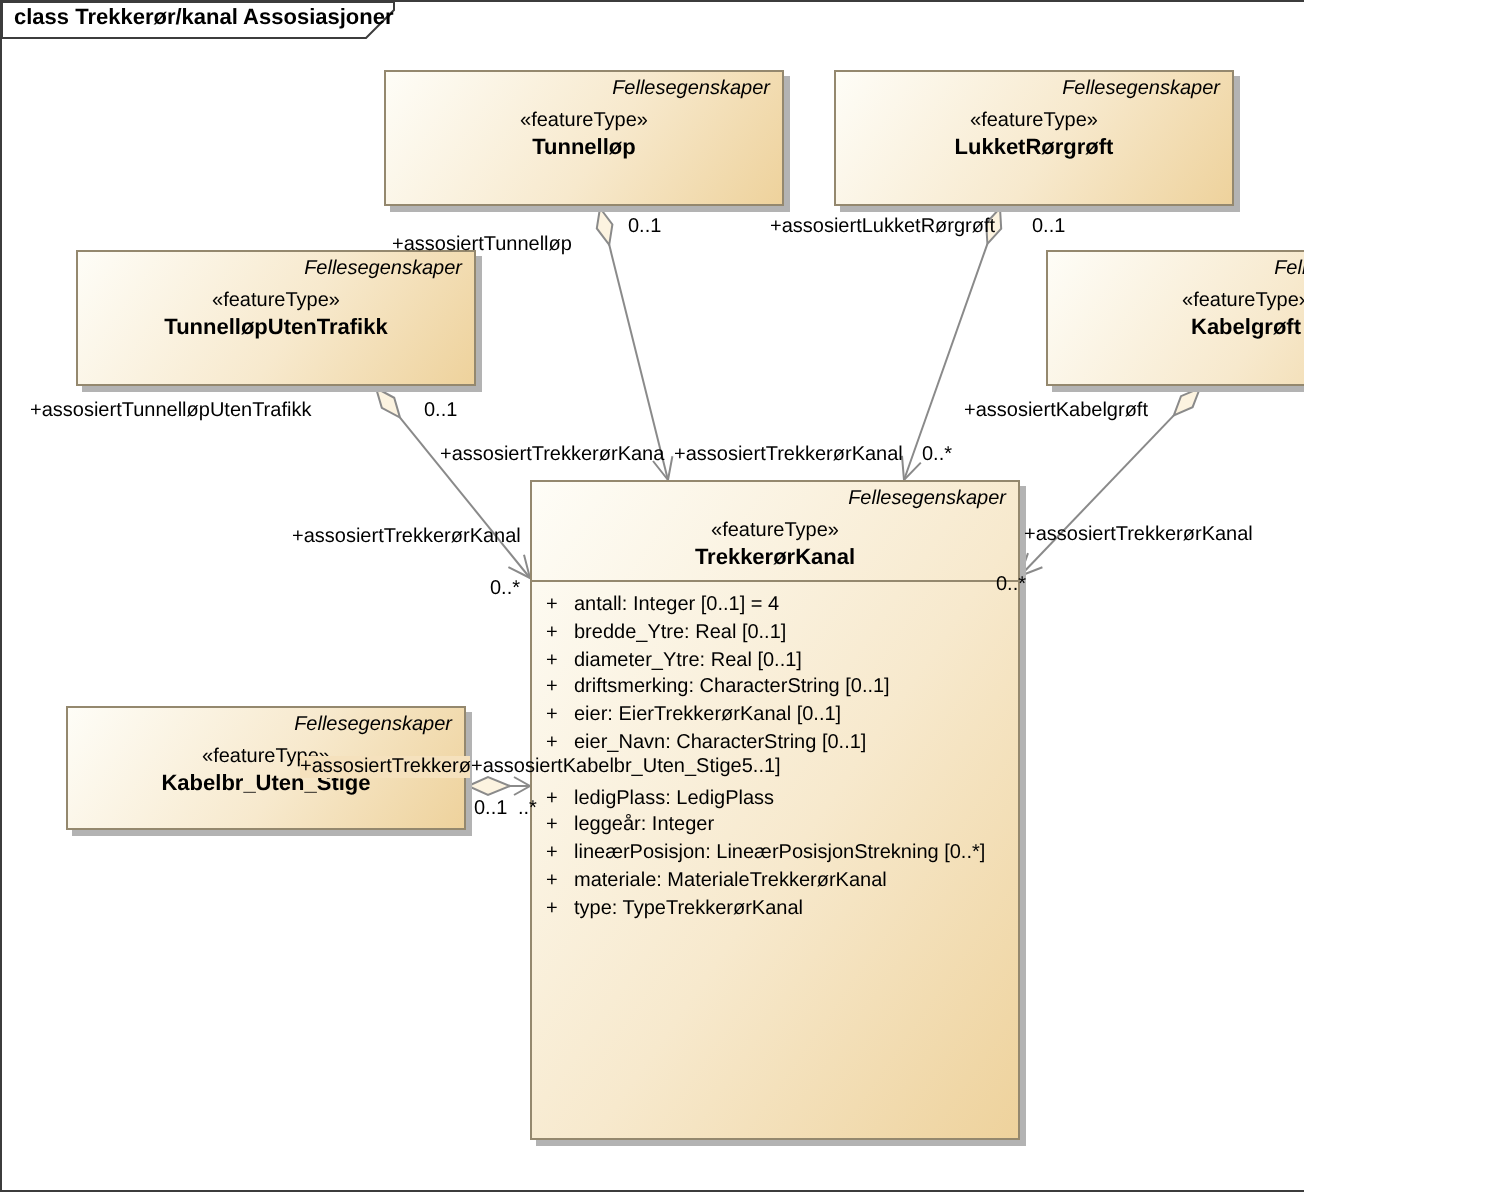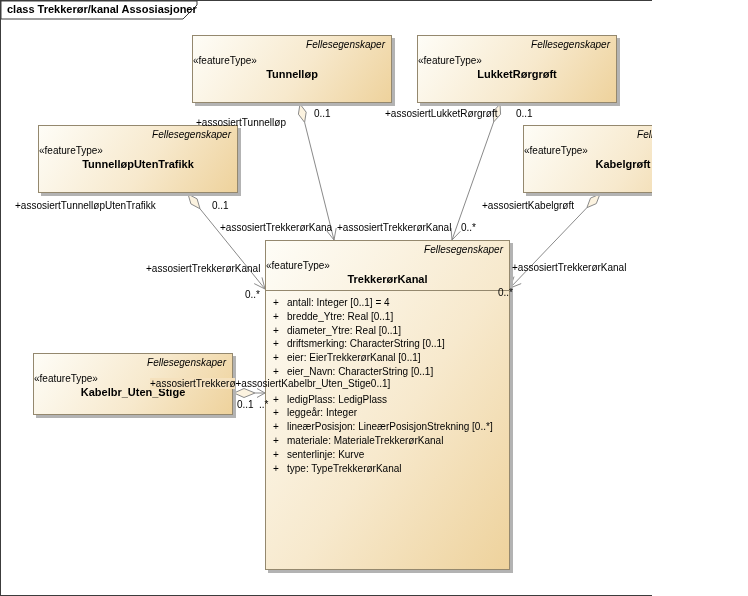--- a/index.html
+++ b/index.html
@@ -17,21 +17,21 @@
     position:absolute;left:7px;top:3px;z-index:4;
     font-size:11px;font-weight:bold;white-space:nowrap;
   }
   .uml-box{
     position:absolute;z-index:2;box-sizing:border-box;
     background:linear-gradient(125deg,#fefdf7 0%,#f7e9cd 55%,#eed29c 100%);
     border:1px solid var(--box-border,#94886e);
     box-shadow:3px 3px 0 var(--shadow,#b3b3b3);
   }
   .box-hdr{font-style:italic;font-size:10px;text-align:right;padding:3px 6px 0 0;white-space:nowrap;}
-  .box-st{font-size:10px;margin-top:5px;white-space:nowrap;}
+  .box-st{font-size:10px;text-align:center;margin-top:5px;white-space:nowrap;}
   .box-name{font-size:11px;font-weight:bold;text-align:center;margin-top:2px;white-space:nowrap;}
   .cmp-header{height:50px;box-sizing:border-box;border-bottom:1px solid var(--box-border,#94886e);}
   .attr-list{padding:5px 0 0 7px;}
   .attr-row{height:13.8px;font-size:10px;white-space:nowrap;line-height:13.8px;}
   .attr-vis{display:inline-block;width:14px;}
   .lbl{position:absolute;z-index:3;font-size:10px;white-space:nowrap;color:#000;}
   .lbl-cover{background:#f5e1bd;text-align:right;}
 </style>
 </head>
 <body>
@@ -116,21 +116,20 @@
         <div class="attr-row"><span class="attr-vis">+</span><span class="attr-text">bredde_Ytre: Real [0..1]</span></div>
         <div class="attr-row"><span class="attr-vis">+</span><span class="attr-text">diameter_Ytre: Real [0..1]</span></div>
         <div class="attr-row"><span class="attr-vis">+</span><span class="attr-text">driftsmerking: CharacterString [0..1]</span></div>
         <div class="attr-row"><span class="attr-vis">+</span><span class="attr-text">eier: EierTrekkerørKanal [0..1]</span></div>
         <div class="attr-row"><span class="attr-vis">+</span><span class="attr-text">eier_Navn: CharacterString [0..1]</span></div>
         <div class="attr-row overlapped"></div>
         <div class="attr-row"><span class="attr-vis">+</span><span class="attr-text">ledigPlass: LedigPlass</span></div>
         <div class="attr-row"><span class="attr-vis">+</span><span class="attr-text">leggeår: Integer</span></div>
         <div class="attr-row"><span class="attr-vis">+</span><span class="attr-text">lineærPosisjon: LineærPosisjonStrekning [0..*]</span></div>
         <div class="attr-row"><span class="attr-vis">+</span><span class="attr-text">materiale: MaterialeTrekkerørKanal</span></div>
-        <div class="attr-row"><span class="attr-vis">+</span><span class="attr-text">senterlinje: Kurve</span></div>
         <div class="attr-row"><span class="attr-vis">+</span><span class="attr-text">type: TypeTrekkerørKanal</span></div>
       </div>
   </div>
 
   <div class="lbl" style="left:196px;top:117px;">+assosiertTunnelløp</div>
   <div class="lbl" style="left:314px;top:108px;">0..1</div>
 
   <div class="lbl" style="left:385px;top:108px;">+assosiertLukketRørgrøft</div>
   <div class="lbl" style="left:516px;top:108px;">0..1</div>
 
@@ -144,18 +143,18 @@
   <div class="lbl" style="left:337px;top:222px;">+assosiertTrekkerørKanal</div>
   <div class="lbl" style="left:461px;top:222px;">0..*</div>
 
   <div class="lbl" style="left:146px;top:263px;">+assosiertTrekkerørKanal</div>
   <div class="lbl" style="left:245px;top:289px;">0..*</div>
 
   <div class="lbl" style="left:512px;top:262px;">+assosiertTrekkerørKanal</div>
   <div class="lbl" style="left:498px;top:287px;">0..*</div>
 
   <div class="lbl" style="left:150px;top:378px;">
-    <span class="lbl-cover">+assosiertTrekkerø</span><span>+assosiertKabelbr_Uten_Stige</span><span>0..1]</span>
+    <span class="lbl-cover">+assosiertTrekkerø</span><span>+assosiertKabelbr_Uten_Stige</span><span>5..1]</span>
   </div>
   <div class="lbl" style="left:237px;top:399px;">0..1</div>
   <div class="lbl" style="left:259px;top:399px;">..*</div>
 
 </div>
 
 </body></html>

